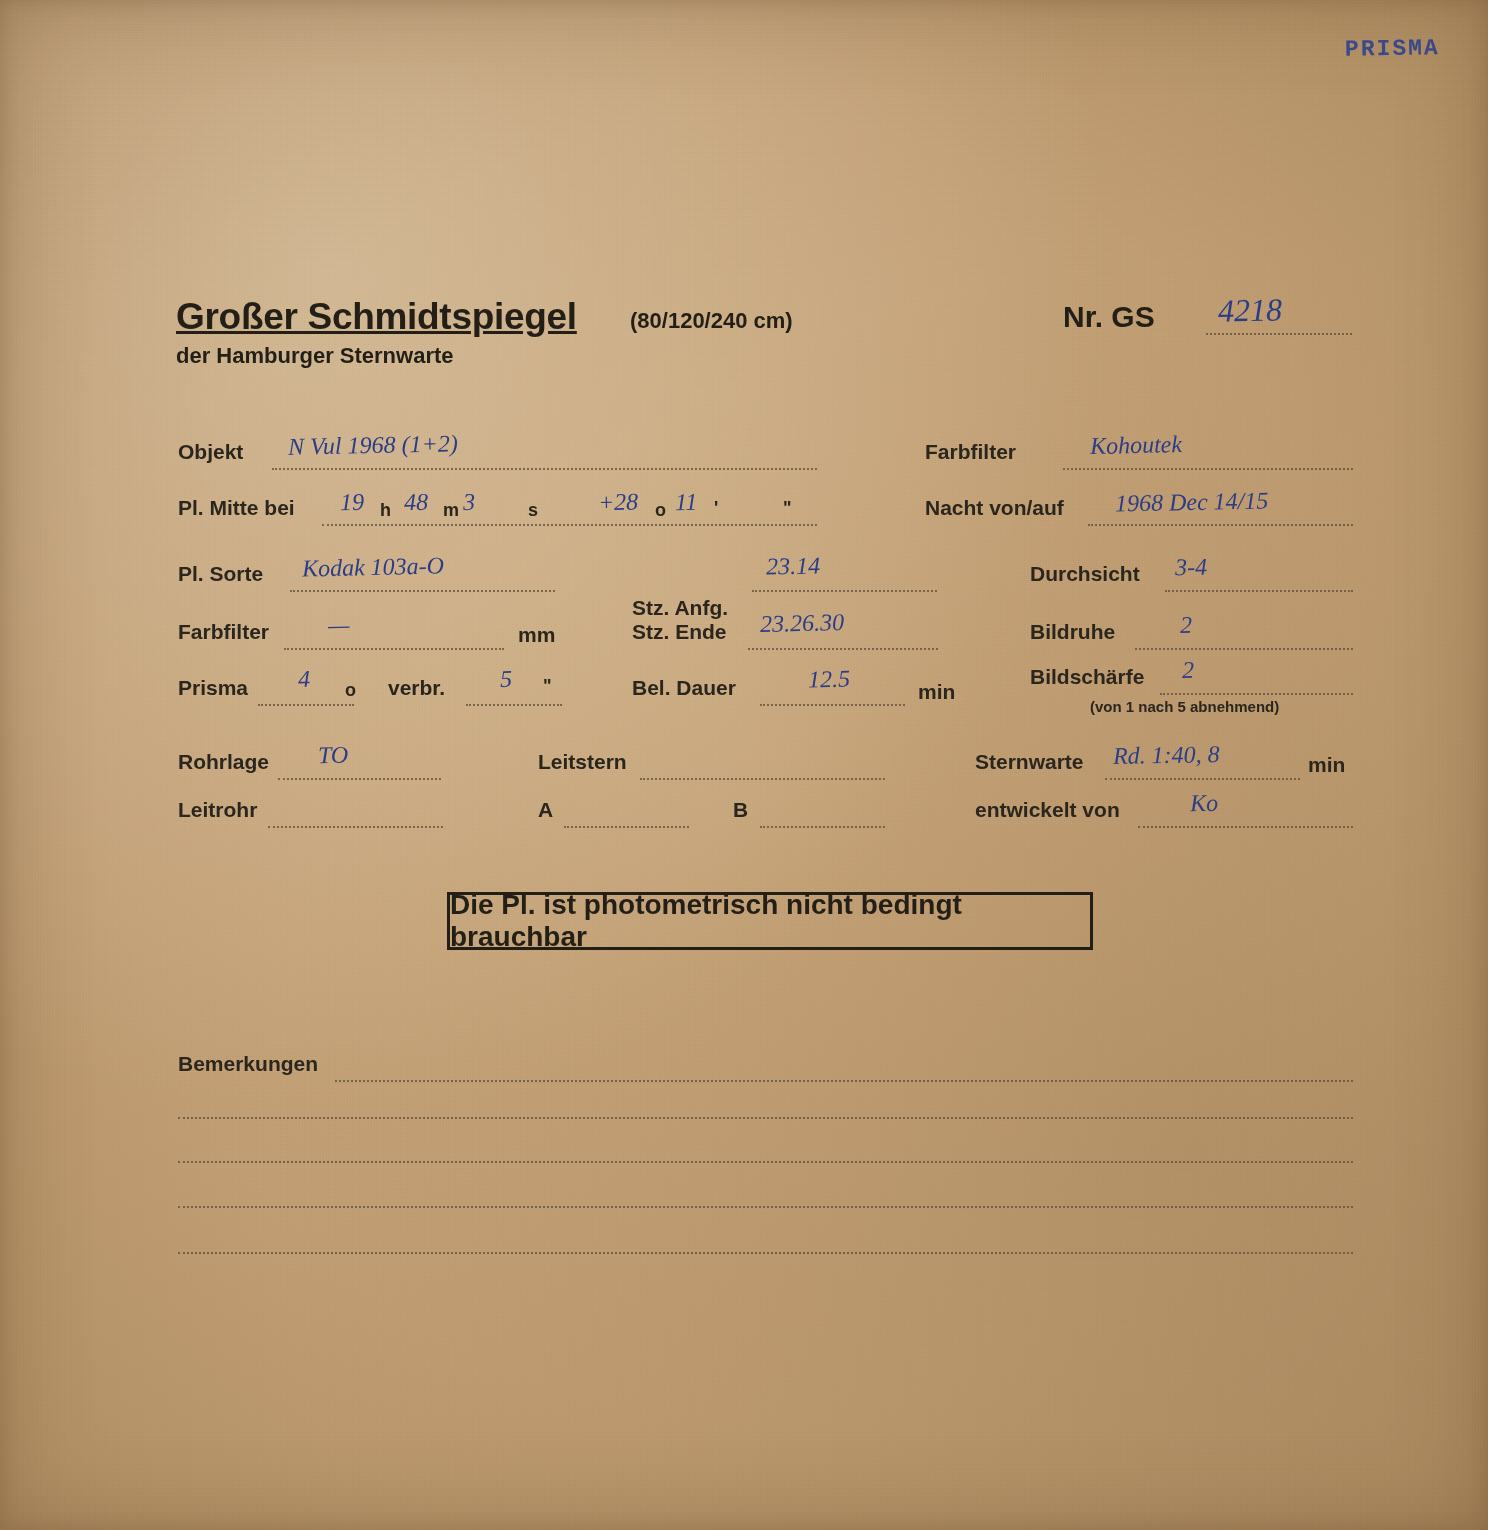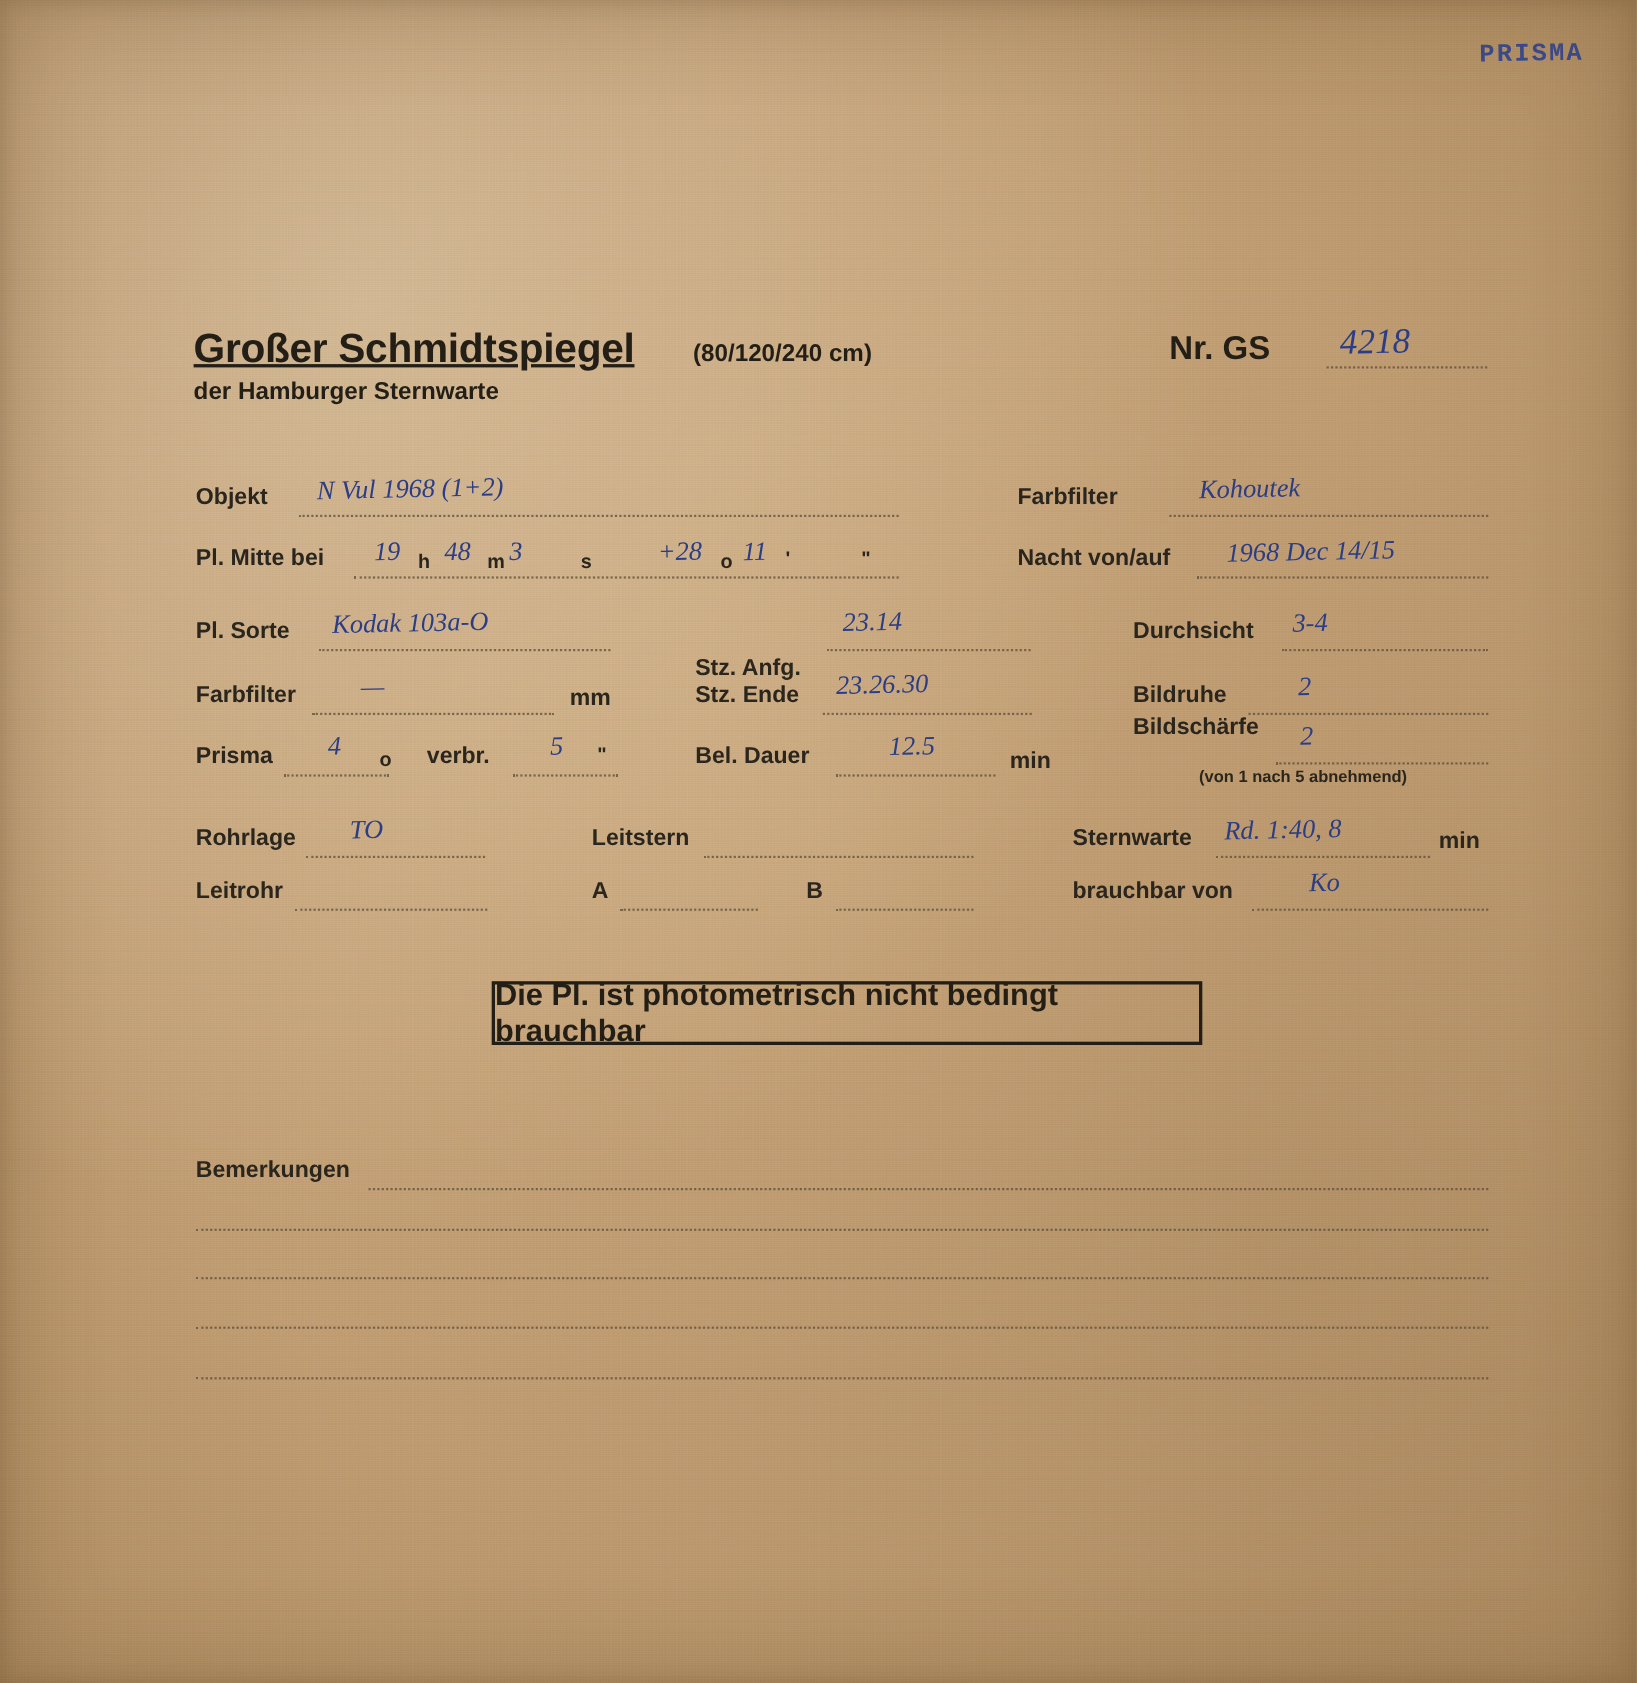--- a/index.html
+++ b/index.html
@@ -197,21 +197,21 @@
   <div class="fld lbl" style="left:388px; top:676px;">verbr.</div>
   <div class="rule" style="left:466px; top:704px; width:96px;"></div>
   <div class="fld hand" style="left:500px; top:666px;">5</div>
   <div class="fld lbl" style="left:543px; top:676px; font-size:18px;">"</div>
 
   <div class="fld lbl" style="left:632px; top:676px;">Bel. Dauer</div>
   <div class="rule" style="left:760px; top:704px; width:145px;"></div>
   <div class="fld hand" style="left:808px; top:666px;">12.5</div>
   <div class="fld lbl" style="left:918px; top:680px;">min</div>
 
-  <div class="fld lbl" style="left:1030px; top:649px;text-align:center;">Bildschärfe</div>
+  <div class="fld lbl" style="left:1030px; top:665px;text-align:center;">Bildschärfe</div>
   <div class="rule" style="left:1160px; top:693px; width:193px;"></div>
   <div class="fld hand" style="left:1182px; top:657px;">2</div>
   <div class="fld lbl" style="left:1090px; top:698px; font-size:15px;">(von 1 nach 5 abnehmend)</div>
 
   <div class="fld lbl" style="left:178px; top:750px;">Rohrlage</div>
   <div class="rule" style="left:278px; top:778px; width:163px;"></div>
   <div class="fld hand" style="left:318px; top:742px;">TO</div>
 
   <div class="fld lbl" style="left:538px; top:750px;">Leitstern</div>
   <div class="rule" style="left:640px; top:778px; width:245px;"></div>
@@ -227,21 +227,21 @@
   <div class="fld hand" style="left:300px; top:790px;"></div>
 
   <div class="fld lbl" style="left:538px; top:798px;">A</div>
   <div class="rule" style="left:564px; top:826px; width:125px;"></div>
   <div class="fld hand" style="left:585px; top:790px;"></div>
 
   <div class="fld lbl" style="left:733px; top:798px;">B</div>
   <div class="rule" style="left:760px; top:826px; width:125px;"></div>
   <div class="fld hand" style="left:780px; top:790px;"></div>
 
-  <div class="fld lbl" style="left:975px; top:798px;">brauchbar von</div>
+  <div class="fld lbl" style="left:975px; top:798px;">entwickelt von</div>
   <div class="rule" style="left:1138px; top:826px; width:215px;"></div>
   <div class="fld hand" style="left:1190px; top:790px;">Ko</div>
 
   <div style="position:absolute; left:447px; top:892px; width:640px; height:52px; border:3px solid #231f17; display:flex; align-items:center; justify-content:center;">
     <span class="print" style="font-size:28px;">Die Pl. ist photometrisch nicht bedingt brauchbar</span>
   </div>
 
   <div class="fld lbl" style="left:178px; top:1052px;">Bemerkungen</div>
   <div class="rule" style="left:335px; top:1080px; width:1018px;"></div>
   <div class="rule" style="left:178px; top:1117px; width:1175px;"></div>

